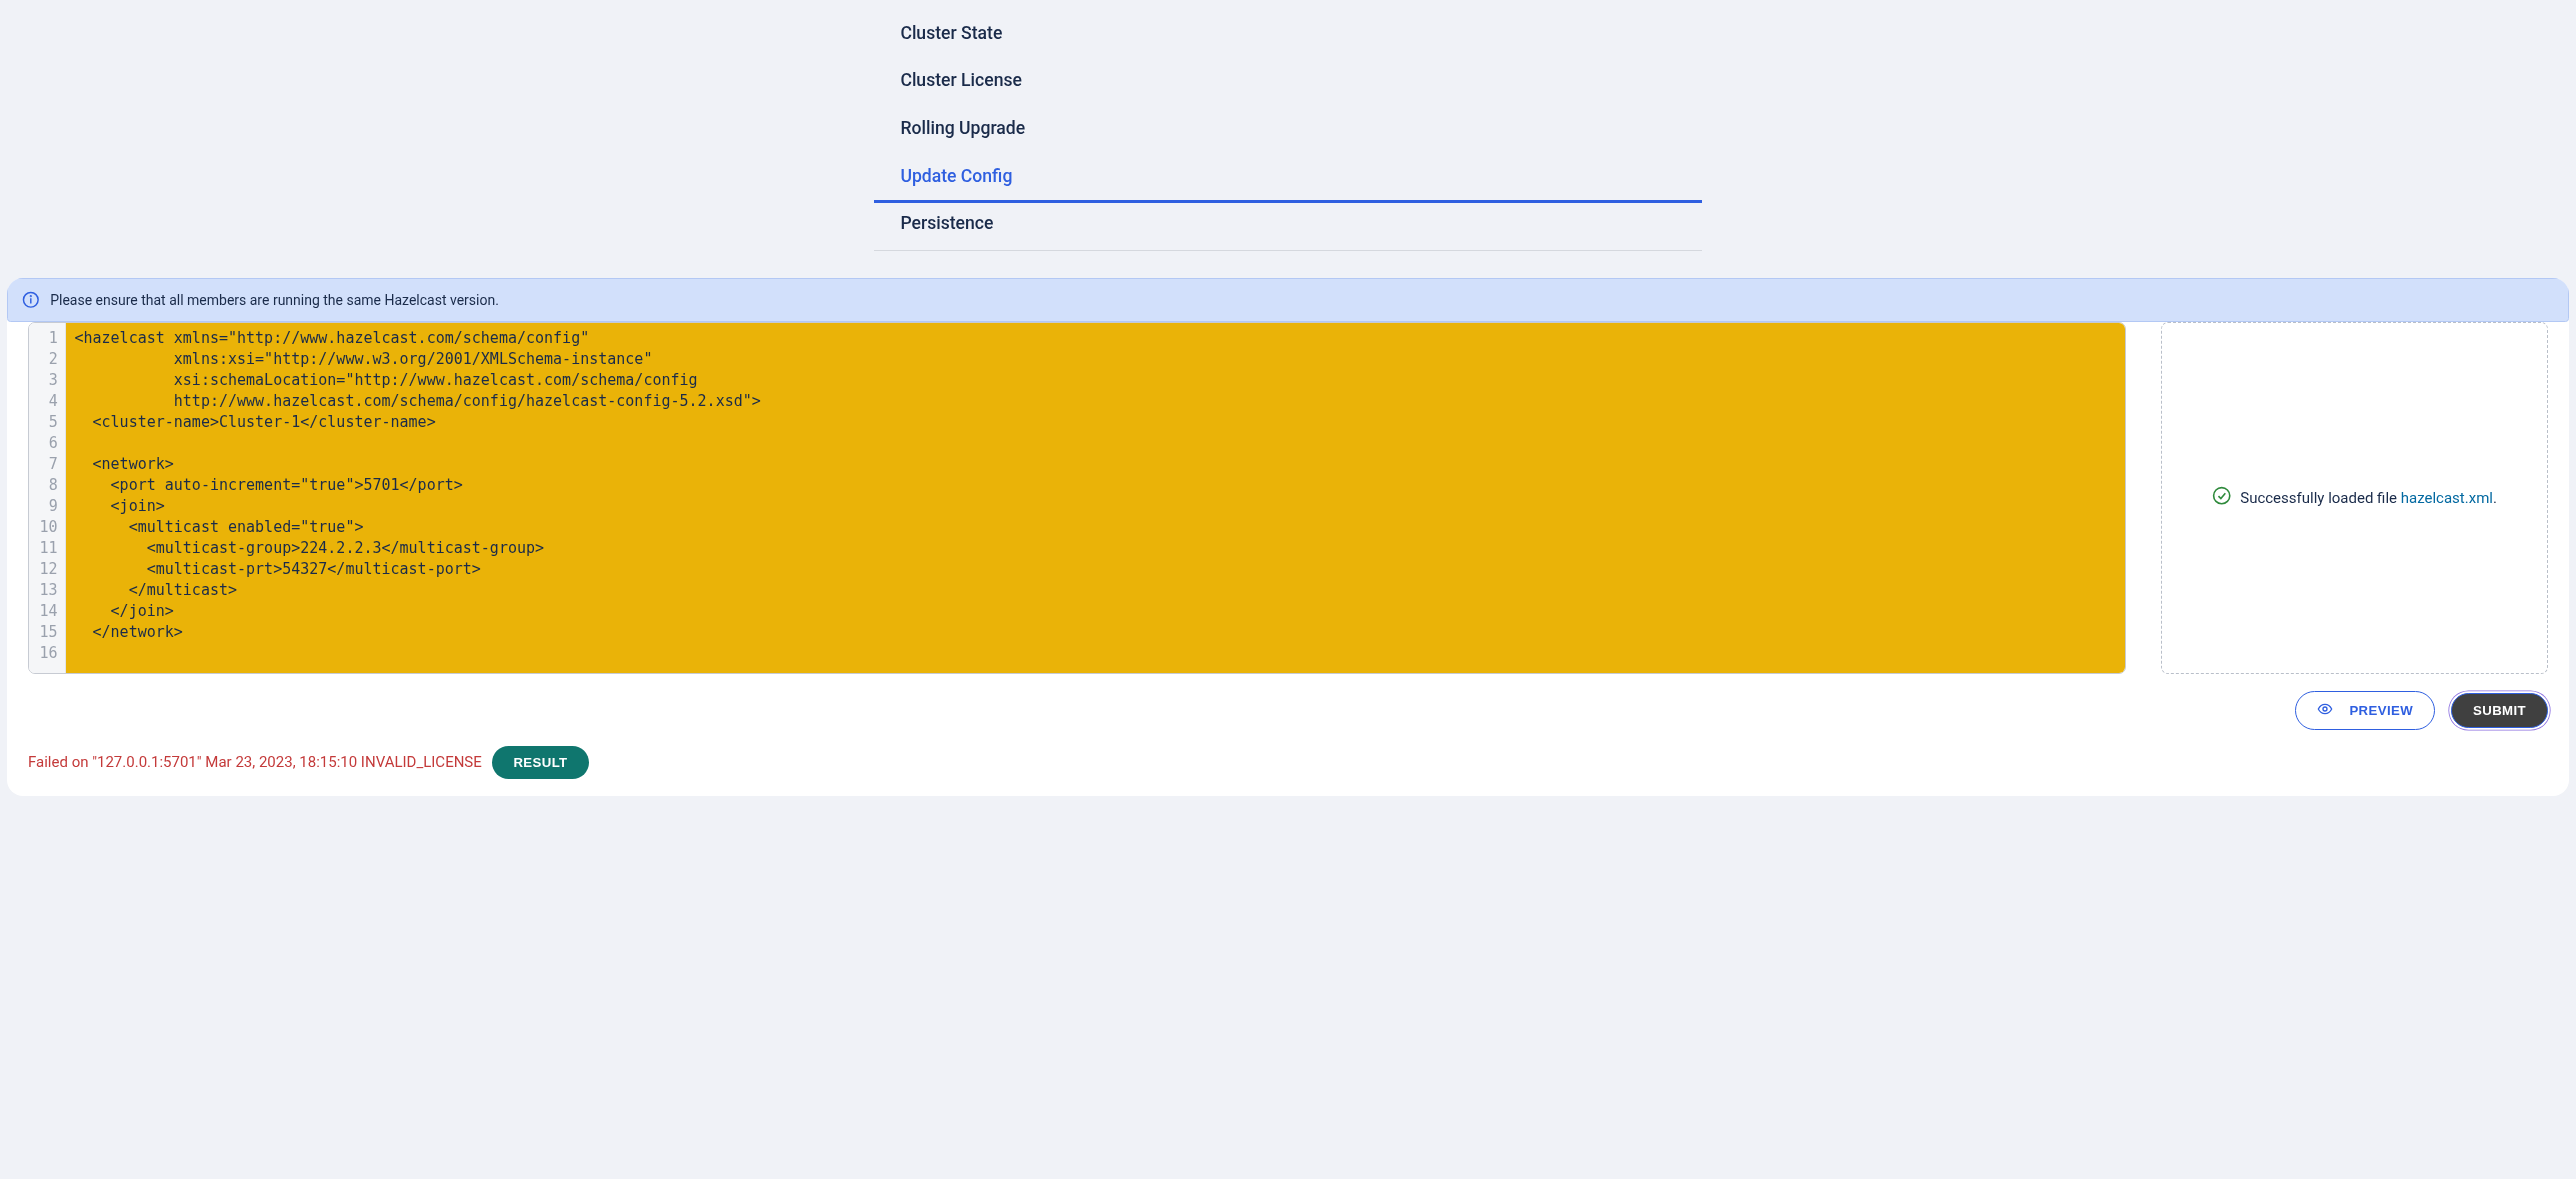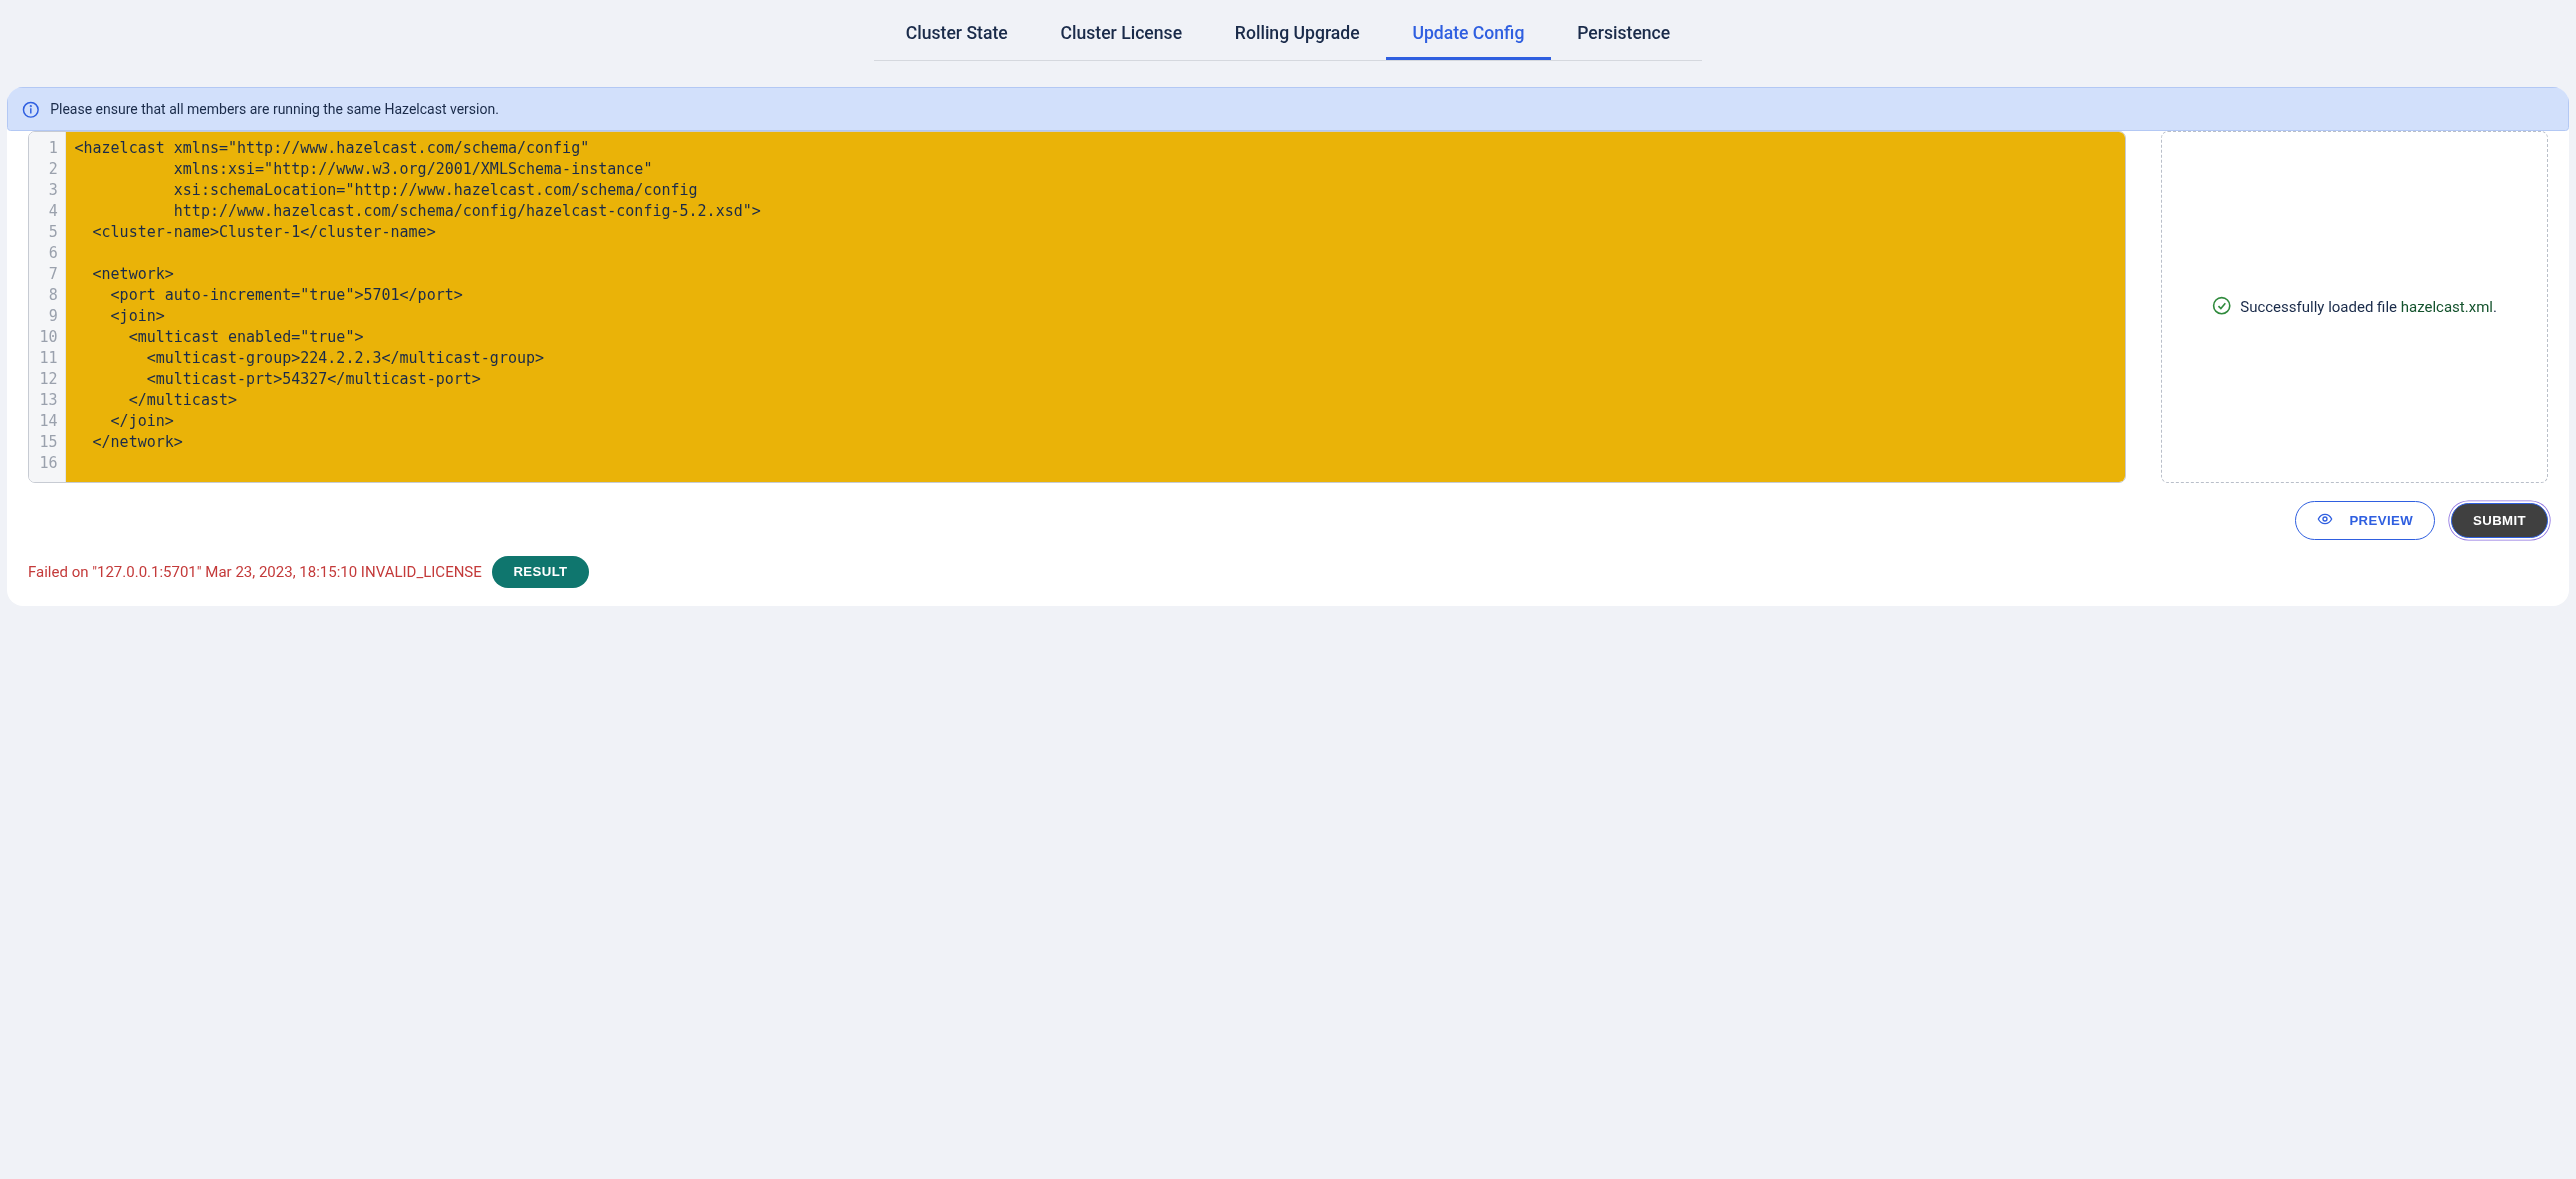--- a/index.html
+++ b/index.html
@@ -15,20 +15,21 @@
 }
 .tabs {
   display: flex;
   justify-content: center;
   gap: 0;
   border-bottom: 0.9px solid #d5d8de;
   padding-top: 12.3px;
   background: #f0f2f7;
   width: 828px;
   margin: 0 auto;
+  flex-direction: column;
 }
 .tab {
   padding: 10.6px 26.4px 14px 26.4px;
   font-size: 17.6px;
   color: #1a2b4a;
   cursor: pointer;
   border-bottom: 3.5px solid transparent;
   font-weight: 500;
 }
 .tab.active {
@@ -111,21 +112,21 @@
   padding: 17.6px;
 }
 .success-box {
   display: flex;
   align-items: center;
   gap: 8.8px;
   color: #1a2b4a;
   font-size: 15px;
 }
 .check-icon svg { width: 19.4px; height: 19.4px; }
-.file-link { color: #14532d; }
+.file-link { color: #0369a1; }
 .footer-row {
   display: flex;
   align-items: center;
   justify-content: space-between;
   padding: 0 21px 17.6px 21px;
 }
 .footer-left {
   display: flex;
   align-items: center;
   gap: 10.6px;

